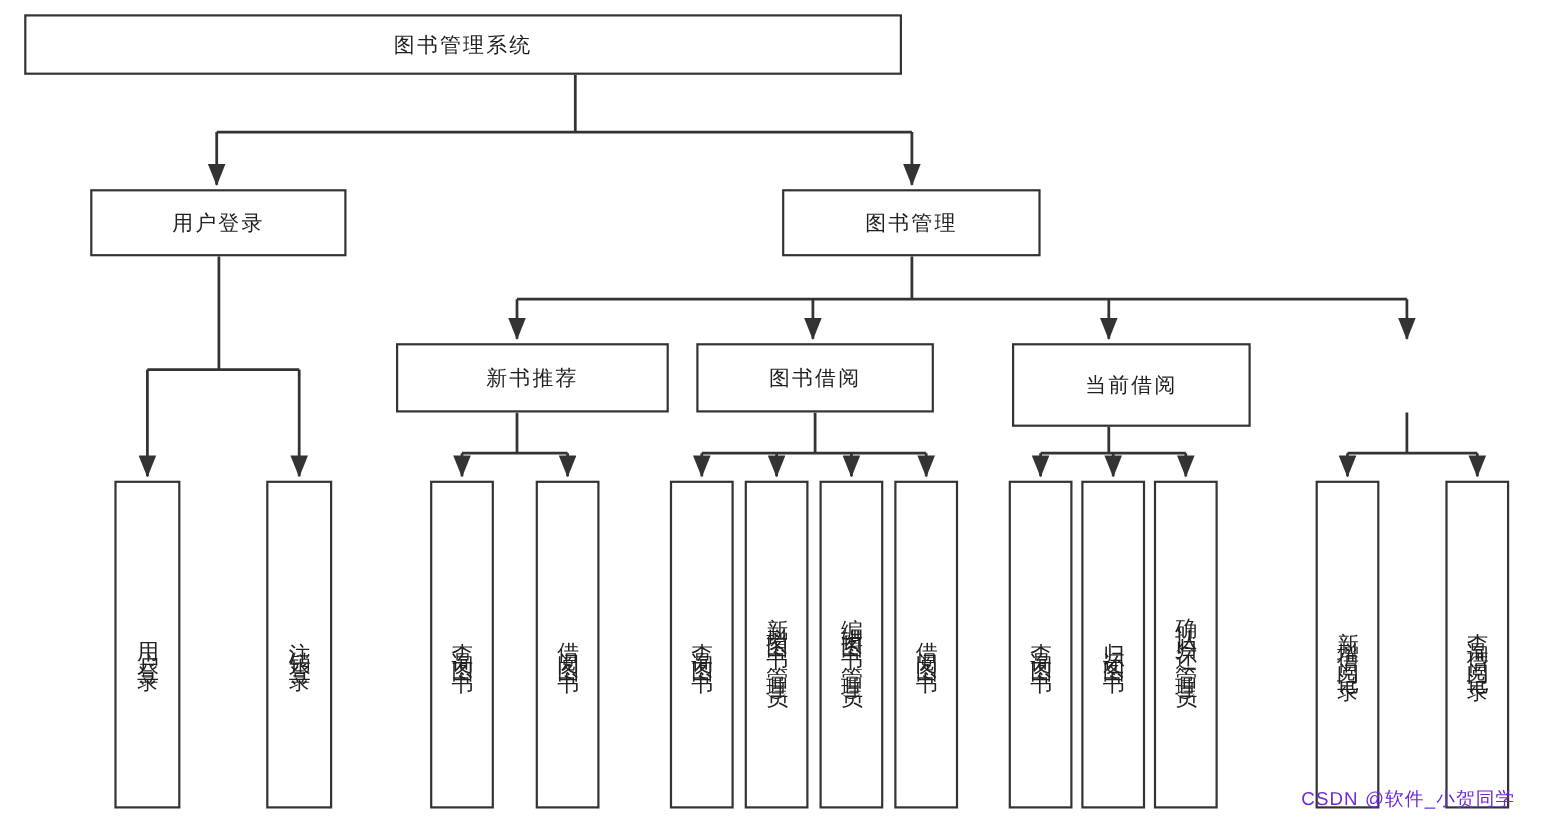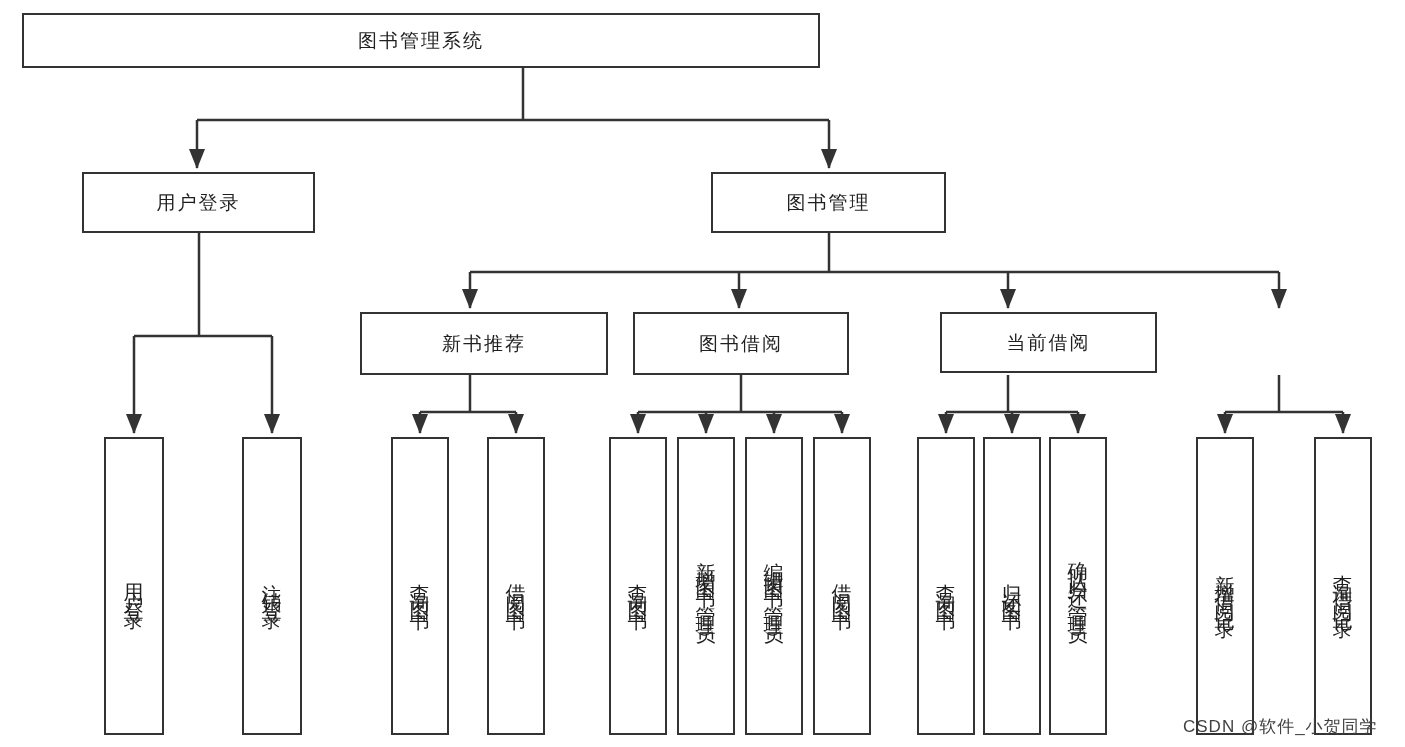--- a/index.html
+++ b/index.html
@@ -11,21 +11,21 @@
   .box{
     position:absolute;background:#ffffff;border:2px solid #333333;box-sizing:border-box;
     display:flex;align-items:center;justify-content:center;text-align:center;
   }
   .hlabel{font-size:19px;letter-spacing:2px;white-space:nowrap;}
   .vlabel{
     writing-mode:vertical-rl;text-orientation:mixed;
     font-size:20px;letter-spacing:9px;line-height:1;white-space:nowrap;
   }
   .watermark{
-    position:absolute;left:1183px;top:715px;font-size:17px;color:#404040;
+    position:absolute;left:1183px;top:715px;font-size:17px;color:#6d28d9;
     letter-spacing:1px;white-space:nowrap;text-align:center;
   }
 </style>
 </head>
 <body>
 
 <div id="stage">
 
   <svg id="connectors" viewBox="0 0 1405 747" xmlns="http://www.w3.org/2000/svg">
     <defs>
@@ -80,21 +80,21 @@
   <div class="box" style="left:711px;top:172px;width:235px;height:61px;justify-content:center;">
     <span class="hlabel">图书管理</span>
   </div>
 
   <div class="box" style="left:360px;top:312px;width:248px;height:63px;">
     <span class="hlabel">新书推荐</span>
   </div>
   <div class="box" style="left:633px;top:312px;width:216px;height:63px;">
     <span class="hlabel">图书借阅</span>
   </div>
-  <div class="box" style="left:940px;top:312px;width:217px;height:61px;">
+  <div class="box" style="left:920px;top:312px;width:217px;height:76px;">
     <span class="hlabel">当前借阅</span>
   </div>
 
   <div class="box" style="left:104px;top:437px;width:60px;height:298px;">
     <span class="vlabel">用户登录</span>
   </div>
   <div class="box" style="left:242px;top:437px;width:60px;height:298px;">
     <span class="vlabel">注销登录</span>
   </div>
 

